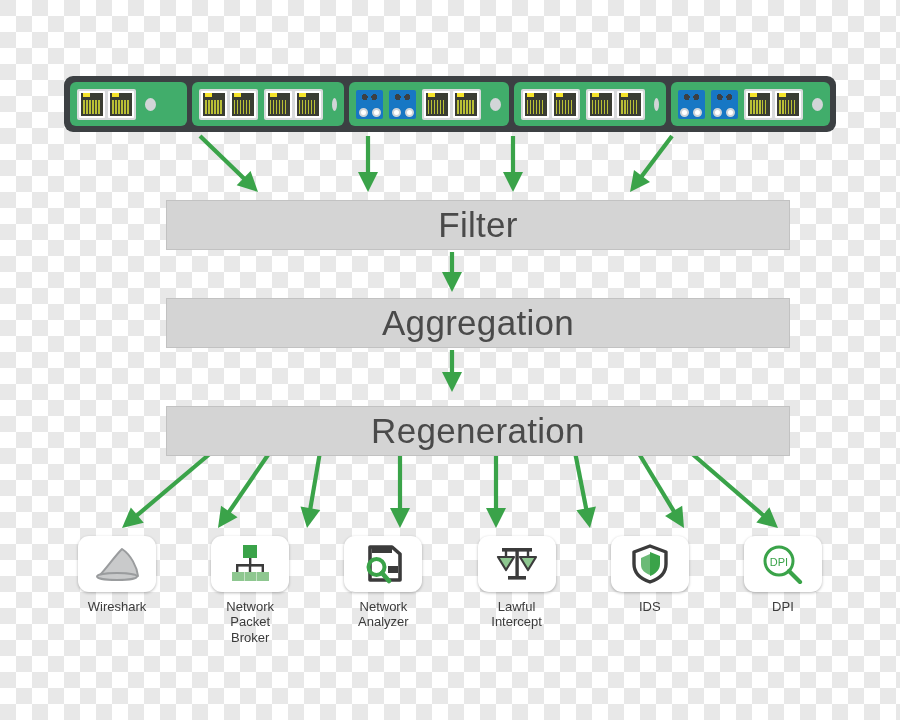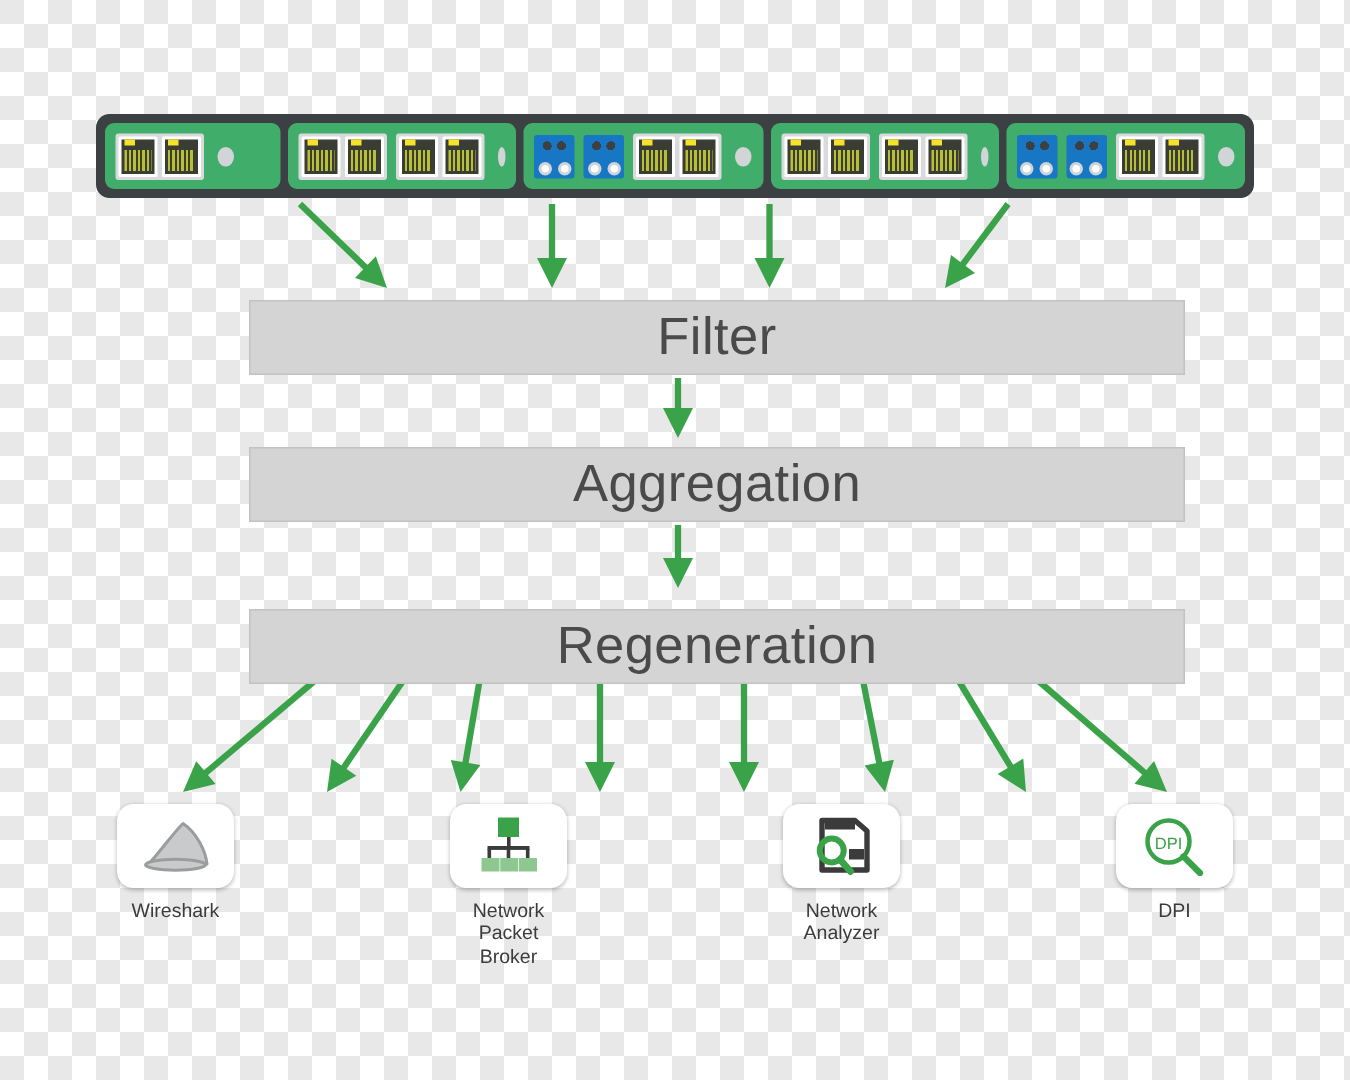--- a/index.html
+++ b/index.html
@@ -247,20 +247,45 @@
         <rect x="26" y="22" width="10" height="7" fill="#3b3b3b"></rect>
         <circle cx="14.5" cy="23" r="8" fill="none" stroke="#3aa349" stroke-width="4"></circle>
         <line x1="20" y1="29" x2="27" y2="37" stroke="#3aa349" stroke-width="4.6" stroke-linecap="round"></line>
       </svg>
         </div>
         <div class="toollabel">Network
 Analyzer</div>
       </div>
       <div class="tool">
         <div class="toolcard">
+          <svg width="48" height="38" viewBox="0 0 48 38">
+        <rect x="9" y="3" width="30" height="3.6" fill="#3b3b3b"></rect>
+        <rect x="22.4" y="3" width="3.4" height="28" fill="#3b3b3b"></rect>
+        <rect x="15" y="31" width="18" height="3.6" fill="#3b3b3b"></rect>
+        <line x1="13" y1="6" x2="13" y2="12" stroke="#3b3b3b" stroke-width="2.4"></line>
+        <line x1="35" y1="6" x2="35" y2="12" stroke="#3b3b3b" stroke-width="2.4"></line>
+        <path d="M5 12 H21 L13 25 Z" fill="#8ec790" stroke="#3b3b3b" stroke-width="2.2" stroke-linejoin="round"></path>
+        <path d="M27 12 H43 L35 25 Z" fill="#8ec790" stroke="#3b3b3b" stroke-width="2.2" stroke-linejoin="round"></path>
+      </svg>
+        </div>
+        <div class="toollabel">Lawful
+Intercept</div>
+      </div>
+      <div class="tool">
+        <div class="toolcard">
+          <svg width="36" height="40" viewBox="0 0 36 40">
+        <path d="M18 2 L34 8 V20 C34 29 27 35 18 38 C9 35 2 29 2 20 V8 Z" fill="none" stroke="#3b3b3b" stroke-width="3.4" stroke-linejoin="round"></path>
+        <path d="M18 8 L28 12 V20 C28 26 23 30 18 32 Z" fill="#3aa349"></path>
+        <path d="M18 10 L9 14 V21 C9 26 13 29 18 31 Z" fill="#3aa349" opacity=".75"></path>
+      </svg>
+        </div>
+        <div class="toollabel">IDS</div>
+      </div>
+      <div class="tool">
+        <div class="toolcard">
           <svg width="44" height="40" viewBox="0 0 44 40">
         <circle cx="18" cy="17" r="14" fill="none" stroke="#3aa349" stroke-width="3"></circle>
         <text x="18" y="22" font-family="Liberation Sans, sans-serif" font-size="11" fill="#3aa349" text-anchor="middle">DPI</text>
         <line x1="28" y1="27" x2="39" y2="38" stroke="#3aa349" stroke-width="4.2" stroke-linecap="round"></line>
       </svg>
         </div>
         <div class="toollabel">DPI</div>
       </div>
     </div>
 

